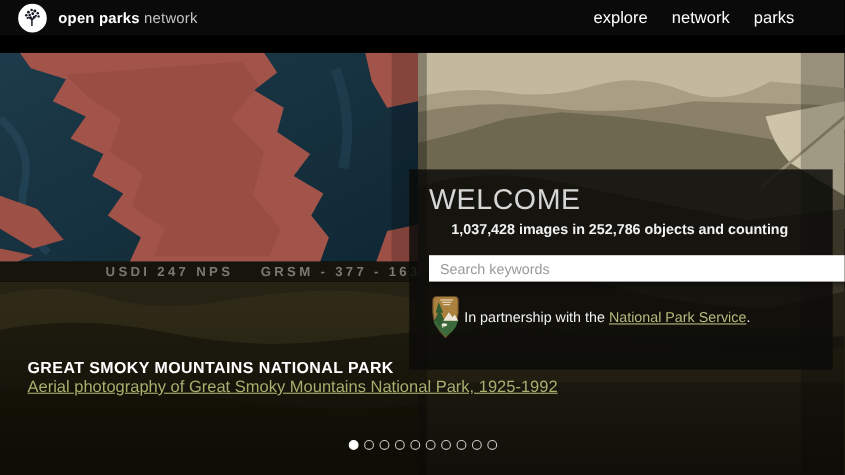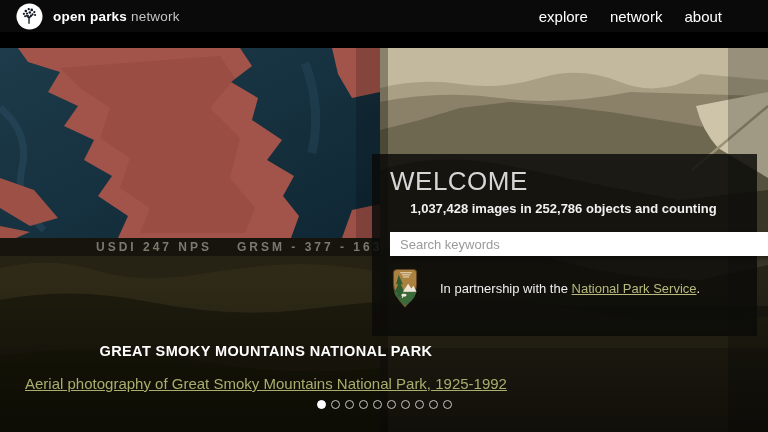--- a/index.html
+++ b/index.html
@@ -53,29 +53,29 @@
     color:#d6d6d6;letter-spacing:.5px;
   }
   .welcome .count{margin:5px 0 0;font-size:13px;font-weight:700;color:#f1f1f1;text-align:center;}
   .search{
     display:block;margin-top:16px;width:385px;height:24px;border:0;
     background:#fff;padding:0 10px;font-size:13px;color:#333;
     box-sizing:border-box;font-family:"Liberation Sans",sans-serif;
     box-shadow:2px 3px 4px rgba(0,0,0,.35);outline:none;
   }
   .search::placeholder{color:#9a9a9a;}
-  .partner{display:flex;align-items:center;gap:20px;margin-top:12px;}
+  .partner{display:flex;align-items:center;gap:2px;margin-top:12px;}
   .nps{width:30px;height:41px;flex:0 0 auto;}
   .partner p{margin:0;font-size:13px;color:#efefef;}
   .partner a{color:#b5bb7c;text-decoration:underline;cursor:pointer;}
 
   
   .feature{position:absolute;left:25px;top:327px;z-index:6;}
   .feature h2{
-    margin:16px;font-size:14.5px;font-weight:700;color:#fff;letter-spacing:.4px;text-align:center;
+    margin:0;font-size:14.5px;font-weight:700;color:#fff;letter-spacing:.4px;
   }
   .feature .coll{
     display:inline-block;font-size:15px;color:#a8ae6e;
     text-decoration:underline;cursor:pointer;
   }
 
   
   .dots{
     position:absolute;left:0;top:400px;width:768px;display:flex;
     justify-content:center;gap:5px;z-index:6;
@@ -171,21 +171,21 @@
             <circle cx="15.4" cy="12.8" r="1"></circle>
               <circle cx="9.4" cy="13.8" r="1"></circle>
           </g>
         </svg>
       </span>
       <span class="brand-text"><span class="bold">open parks</span> <span class="lt">network</span></span>
     </div>
     <nav class="links">
       <a>explore</a>
       <a>network</a>
-      <a>about</a>
+      <a>parks</a>
     </nav>
   </header>
 
   <section class="welcome">
     <h1>WELCOME</h1>
     <p class="count">1,037,428 images in 252,786 objects and counting</p>
     <input class="search" type="text" placeholder="Search keywords" style="">
     <div class="partner">
       <span class="nps">
         <svg viewBox="0 0 56 78" width="30" height="41">

